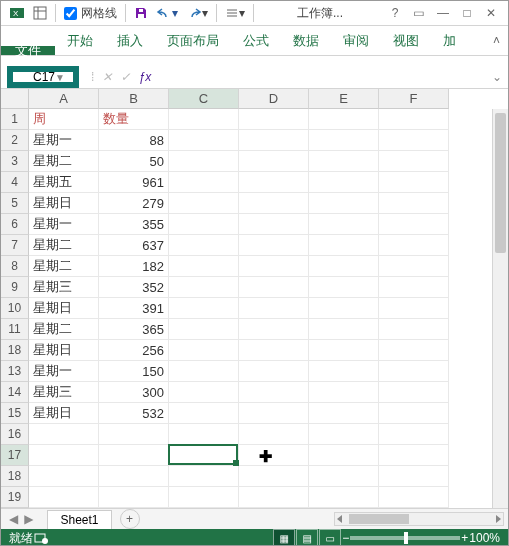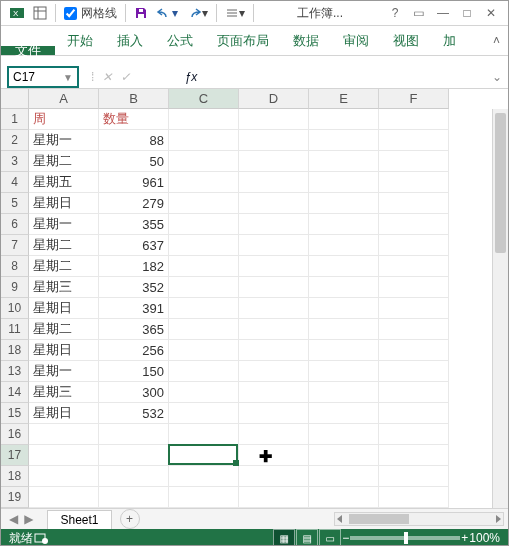--- a/index.html
+++ b/index.html
@@ -14,24 +14,24 @@
   .winbtns span { width: 14px; text-align: center; }
 
   
   .ribbon { height: 30px; display: flex; align-items: stretch; border-bottom: 1px solid #d4d4d4; background: #fff; }
   .file-tab { background: #217346; color: #fff; padding: 0 14px; display: flex; align-items: center; font-size: 13px; margin-top: 20px; }
   .rtab { padding: 0 12px; display: flex; align-items: center; color: #217346; font-size: 13px; }
   .ribbon .collapse { margin-left: auto; padding: 0 8px; display:flex; align-items:center; color:#666; }
 
   
   .fbar { height: 26px; display: flex; align-items: center; border-bottom: 1px solid #d4d4d4; margin-top: 10px; }
-  .namebox { width: 72px; height: 22px; border: 2px solid #0f766e; margin-left: 6px; padding: 0 4px; display: flex; align-items: center; justify-content: space-between; font-size: 12px; background:#fff; }
+  .namebox { width: 72px; height: 22px; border: 6px solid #0f766e; margin-left: 6px; padding: 0 20px; display: flex; align-items: center; justify-content: space-between; font-size: 12px; background:#fff; }
   .namebox .dd { color:#888; font-size:10px; }
   .fbar-mid { display: flex; align-items: center; gap: 8px; margin-left: 12px; color: #bbb; font-style: italic; }
-  .fbar-mid .fx { font-style: italic; color:#0f172a;margin-left:46px; }
+  .fbar-mid .fx { font-style: italic; color:#4c1d95; }
   .fbar-input { flex:1; height:22px; margin:0 6px; }
   .fbar-expand { padding:0 6px; color:#888; }
 
   
   .grid-wrap { flex: 1; display: flex; flex-direction: column; position: relative; }
   .grid { display: grid; grid-template-columns: 28px 70px 70px 70px 70px 70px 70px; font-size: 13px; color:#333; }
   .hd { background: #f0f0f0; border-right: 1px solid #d4d4d4; border-bottom: 1px solid #ccc; height: 20px; display:flex; align-items:center; justify-content:center; color:#555; }
   .corner { background:#f0f0f0; border-right:1px solid #ccc; border-bottom:1px solid #ccc; }
   .rh { background:#f0f0f0; border-right:1px solid #ccc; border-bottom:1px solid #d4d4d4; height:21px; display:flex; align-items:center; justify-content:center; color:#555; font-size:12px;}
   .cell { border-right:1px solid #e8e8e8; border-bottom:1px solid #e8e8e8; height:21px; padding:0 4px; display:flex; align-items:center; }
@@ -122,22 +122,22 @@
     <span>—</span>
     <span>□</span>
     <span>✕</span>
   </div>
 </div>
 
 <div class="ribbon">
   <div class="file-tab">文件</div>
   <div class="rtab">开始</div>
   <div class="rtab">插入</div>
+  <div class="rtab">页面布局</div>
   <div class="rtab">公式</div>
-  <div class="rtab">页面布局</div>
   <div class="rtab">数据</div>
   <div class="rtab">审阅</div>
   <div class="rtab">视图</div>
   <div class="rtab">加</div>
   <div class="collapse">˄</div>
 </div>
 
 <div class="fbar">
   <div class="namebox">
     <span>C17</span>

